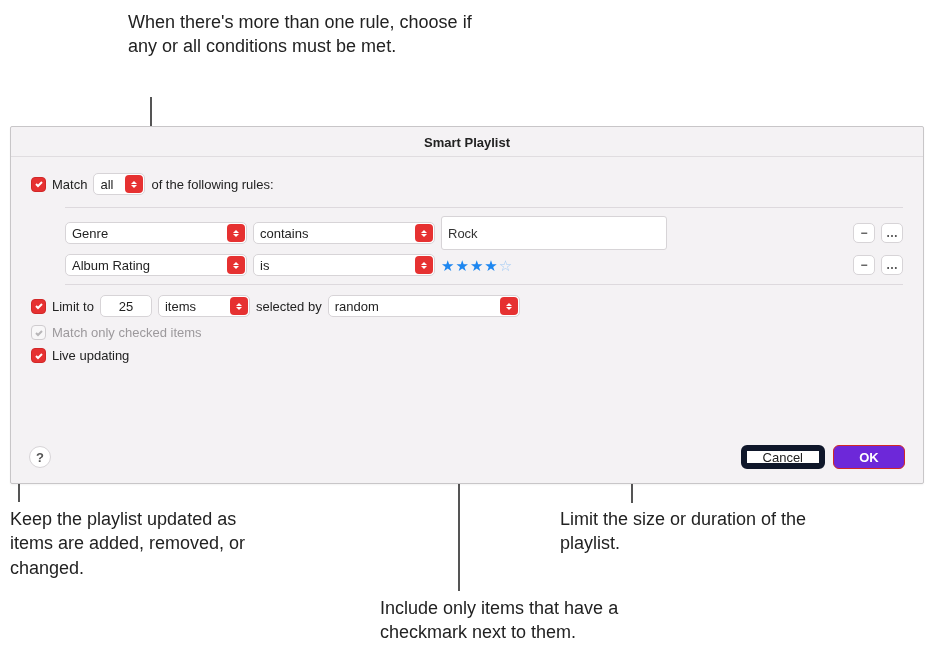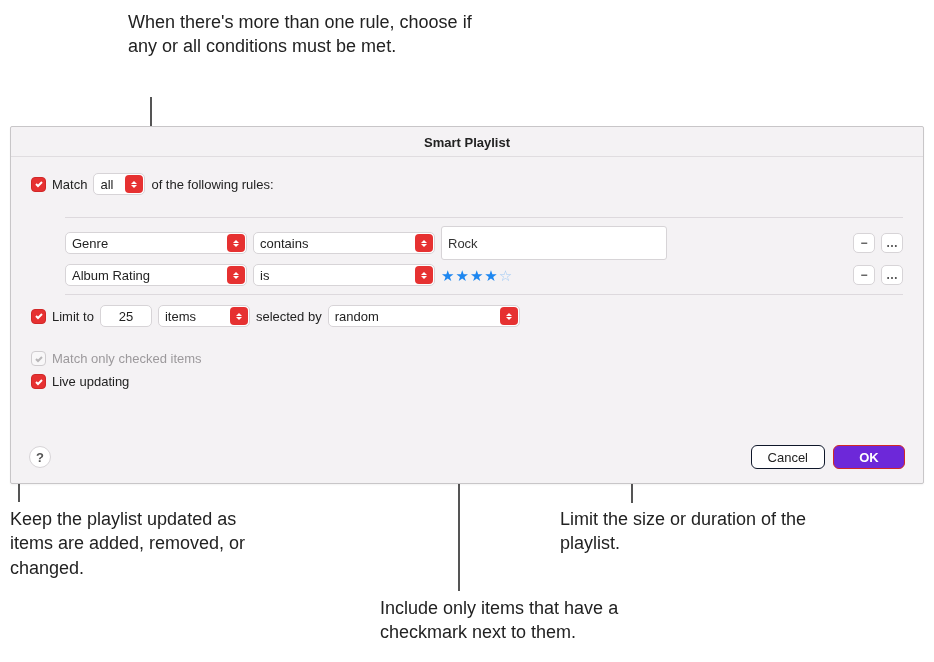--- a/index.html
+++ b/index.html
@@ -97,21 +97,21 @@
   .popup .chev::before, .popup .chev::after {
     content: '';
     display: block;
     width: 0; height: 0;
     border-left: 3px solid transparent;
     border-right: 3px solid transparent;
   }
   .popup .chev::before { border-bottom: 3px solid #fff; }
   .popup .chev::after  { border-top: 3px solid #fff; }
   .rules-area {
-    margin: 22px 0 10px 34px;
+    margin: 12px 0 10px 34px;
     border-top: 1px solid #ddd9dd;
     border-bottom: 1px solid #ddd9dd;
     padding: 6px 0;
   }
   .rule-row {
     display: flex;
     align-items: center;
     gap: 6px;
     padding: 2px 0;
   }
@@ -186,21 +186,21 @@
   }
   .btn.default {
     background: #6d28d9;
     color: #fff;
     font-weight: 600;
     border: 1px solid #d12828;
     min-width: 72px;
   }
   .btn.normal {
     background: #fff;
-    border: 1px solid #0f172a;
+    border: 6px solid #0f172a;
     color: #222;
   }
   .spacer { flex: 1; }
 </style>
 </head>
 <body>
 
 <div class="callout" style="left:128px; top:10px; width:350px;">When there's more than one rule, choose if any or all conditions must be met.</div>
 <div class="callout-line" style="left:150px; top:97px; width:2px; height:92px;"></div>
 
@@ -291,21 +291,21 @@
         <span>items</span>
         <span class="chev"></span>
       </span>
       <span>selected by</span>
       <span class="popup selby">
         <span>random</span>
         <span class="chev"></span>
       </span>
     </div>
 
-    <div class="row" style="margin-top:24px;align-items:center;">
+    <div class="row" style="margin-top:8px;align-items:center;">
       <span class="checkbox off-disabled">
         <svg width="10" height="10" viewBox="0 0 10 10" fill="none" stroke-width="2">
             <path d="M2 5 L4 7 L8 3"></path>
           </svg>
       </span>
       <span class="disabled-text">Match only checked items</span>
     </div>
 
     <div class="row" style="margin-top:8px;">
       <span class="checkbox on">

